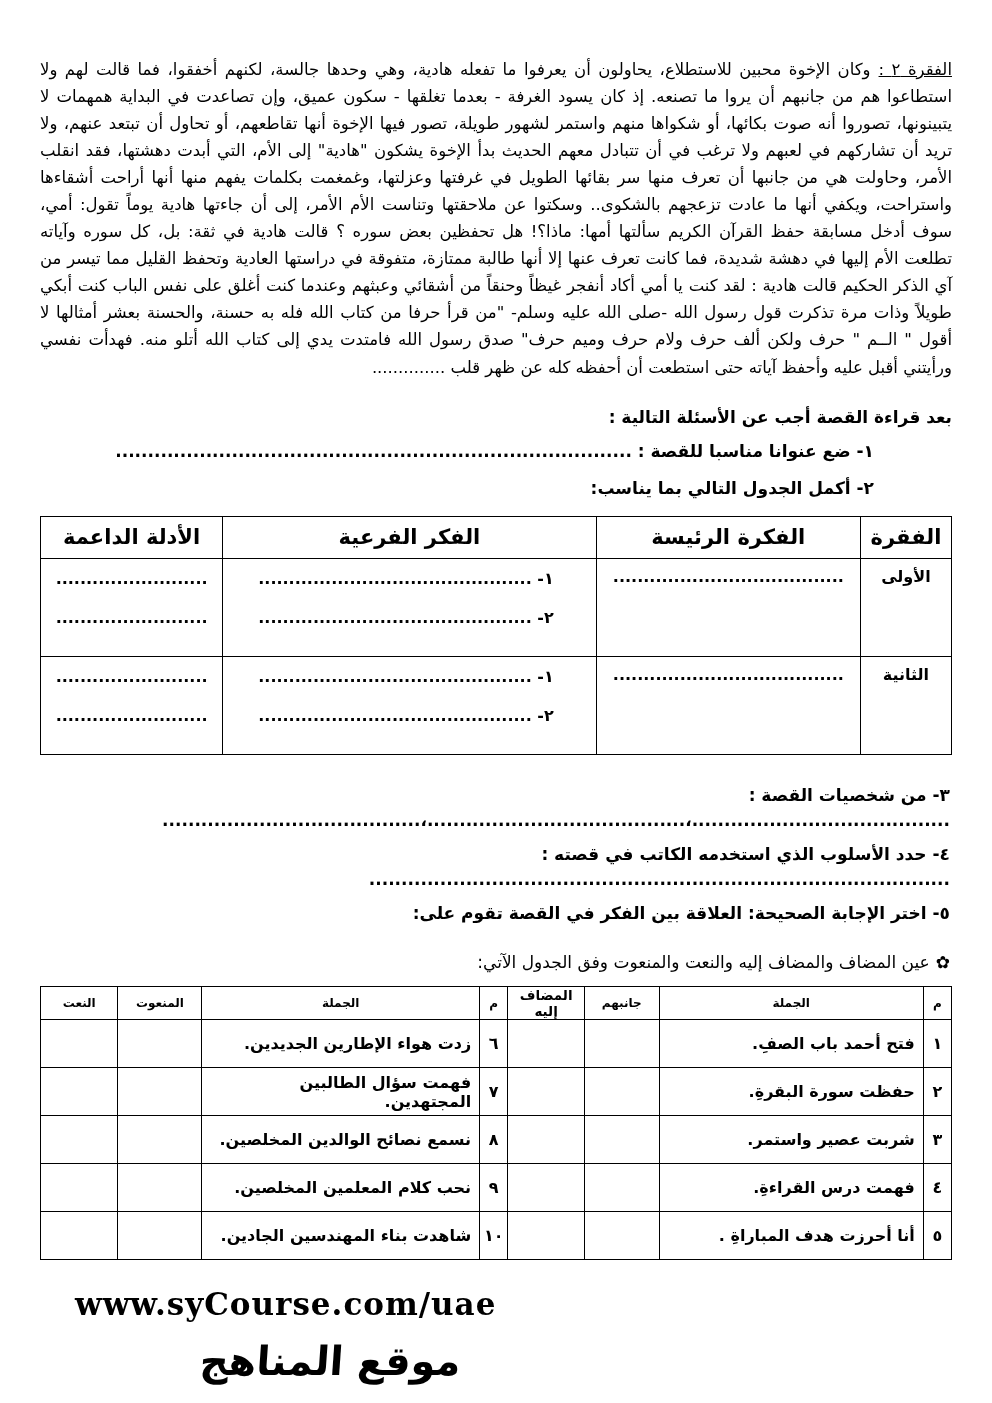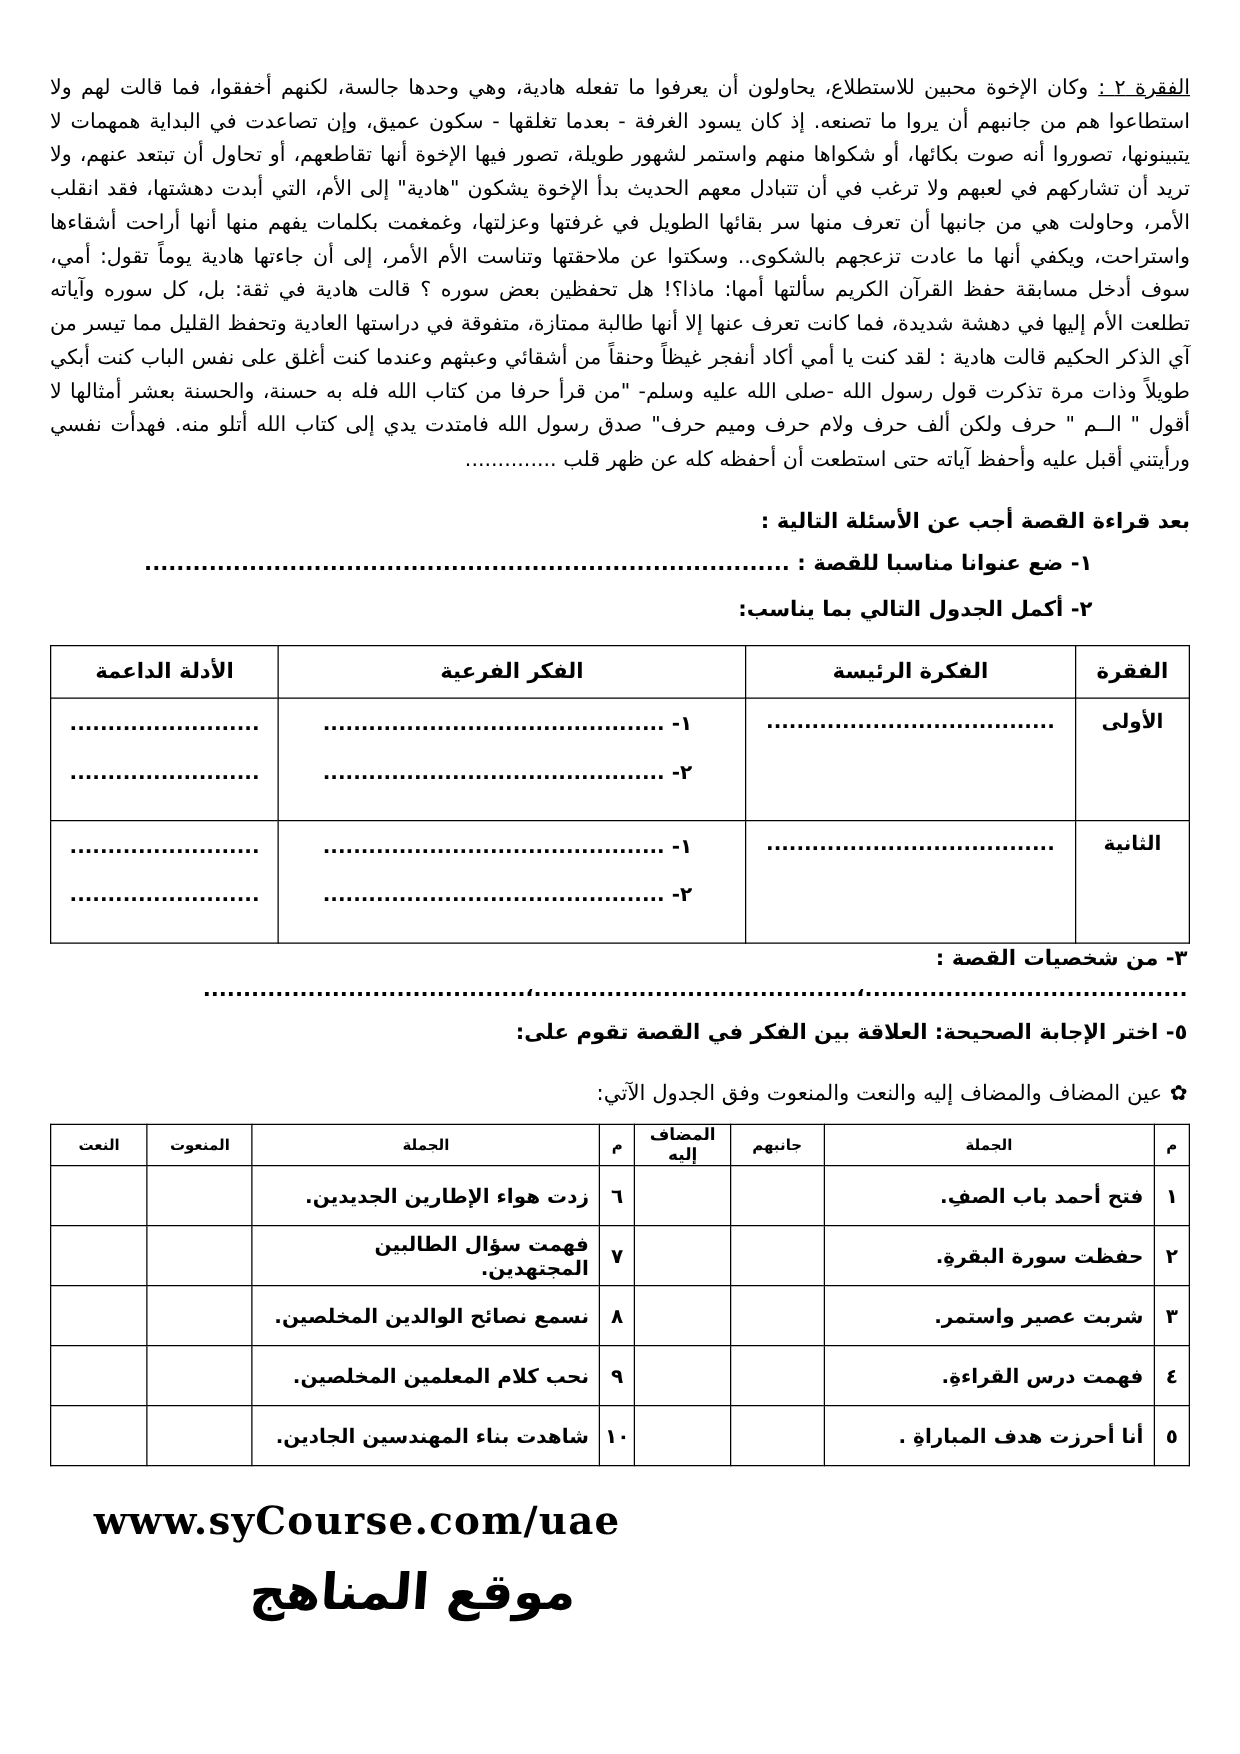--- a/index.html
+++ b/index.html
@@ -23,21 +23,21 @@
   .q { font-weight:bold; font-size:17px; line-height:1.5; }
   .q-indent { padding-right:78px; margin-top:12px; }
   .q-full { padding-right:2px; margin-top:8px; }
   .q-options { text-align:center; font-weight:bold; font-size:17px; margin-top:4px; }
 
   
   table { width:100%; border-collapse:collapse; table-layout:fixed; }
   th, td { border:1px solid #000; font-weight:bold; }
 
   .ideas { margin-top:14px; font-size:16px; }
-  .ideas th { height:42px; font-size:17px; }
+  .ideas th { height:42px; font-size:21px; }
   .ideas td { vertical-align:top; padding-top:8px; }
   .ideas .cell-center { text-align:center; }
   .ideas tbody tr { height:98px; }
   .sub-line-1 { padding-right:42px; margin-top:2px; }
   .sub-line-2 { padding-right:42px; margin-top:20px; }
   .ev-line-1 { text-align:center; margin-top:2px; }
   .ev-line-2 { text-align:center; margin-top:20px; }
 
   .grammar-title { margin-top:26px; font-weight:normal; font-size:17px; padding-right:2px; }
   .flower { margin-left:6px; font-size:17px; }
@@ -109,21 +109,22 @@
           <div class="sub-line-2">٢- .............................................</div>
         </td>
         <td>
           <div class="ev-line-1">.........................</div>
           <div class="ev-line-2">.........................</div>
         </td>
       </tr>
     </tbody>
   </table>
 
-  <p class="q q-full" style="margin-top:0">٣- من شخصيات القصة : ........................................،........................................،........................................</p>
+  <p class="q q-full" style="margin-top:28px">٣- من شخصيات القصة : ........................................،........................................،........................................</p>
+  <p class="q q-full">٤- حدد الأسلوب الذي استخدمه الكاتب في قصته : ..........................................................................................</p>
   <p class="q q-full">٥- اختر الإجابة الصحيحة: العلاقة بين الفكر في القصة تقوم على:</p>
 
   <p class="grammar-title">
     <span class="flower">✿</span><span>عين المضاف والمضاف إليه والنعت والمنعوت وفق الجدول الآتي:</span>
   </p>
 
   <table class="grammar">
     <colgroup>
       <col style="width:3.1%">
         <col style="width:29%">

